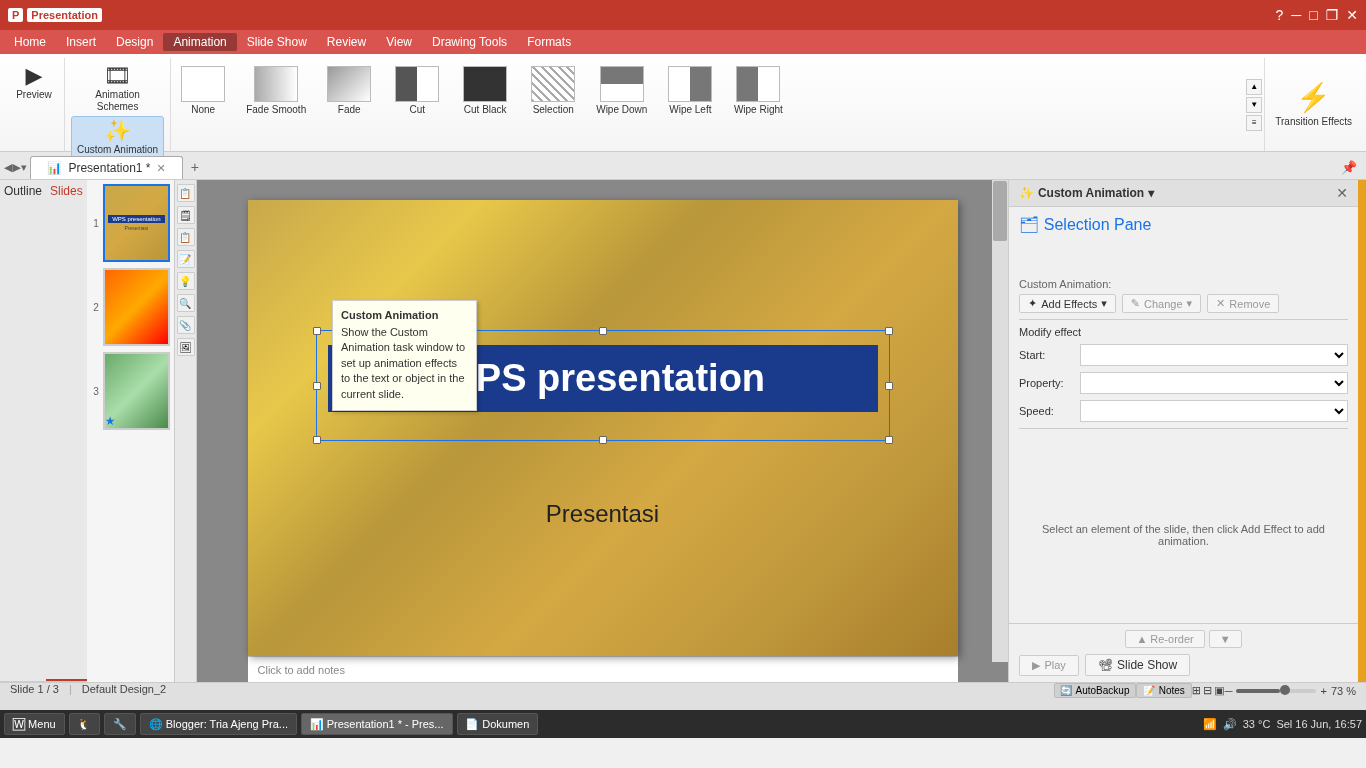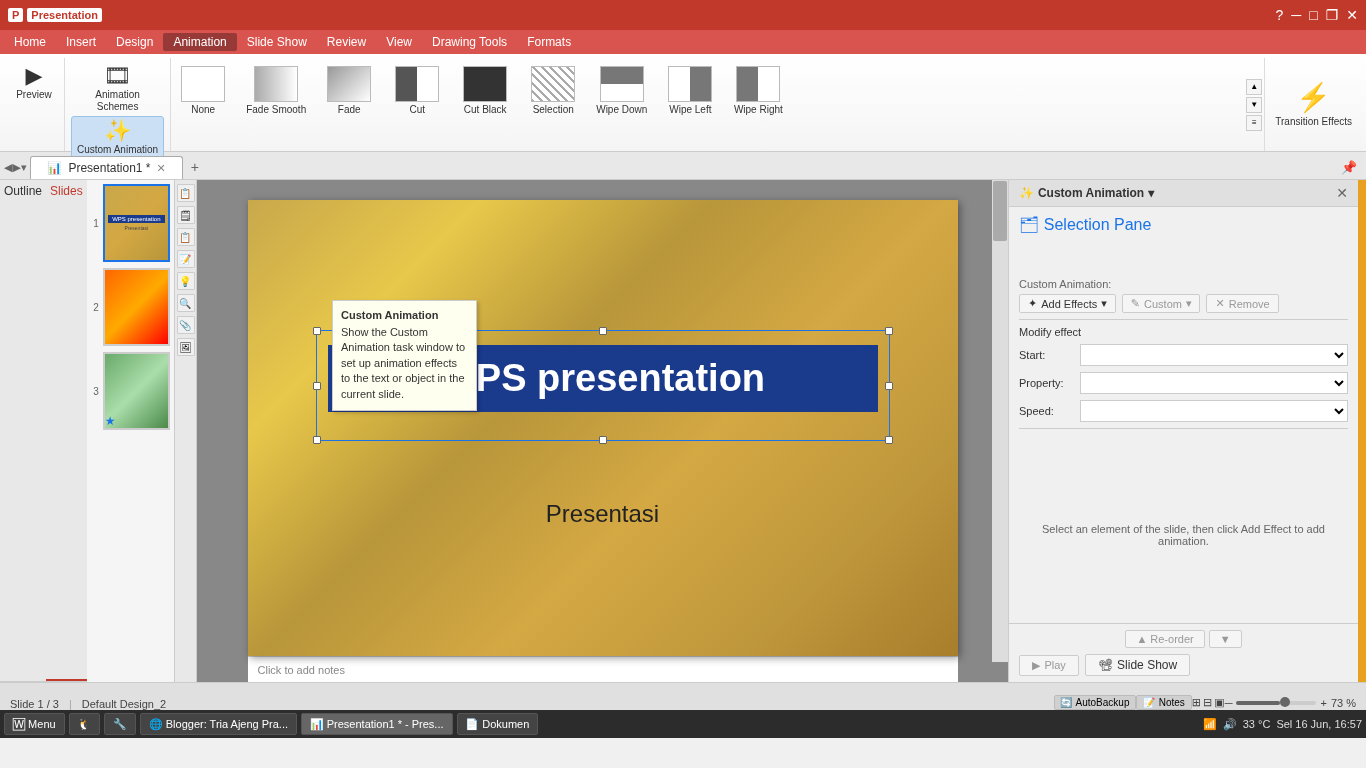--- a/index.html
+++ b/index.html
@@ -464,21 +464,21 @@
     }
     .tooltip-title { font-weight: bold; margin-bottom: 4px; }
     .tooltip-body { line-height: 1.4; }
 
     
     .status-bar {
       height: 28px;
       background: #e0e0e0;
       border-top: 1px solid #ccc;
       display: flex;
-      align-items: flex-end;
+      align-items: flex-start;
       padding: 0 10px;
       font-size: 11px;
       color: #444;
       gap: 10px;
     }
     .status-divider { color: #aaa; }
     .status-right { margin-left: auto; display: flex; align-items: center; }
     .status-btn { background: #d0d0d0; border: 1px solid #bbb; padding: 1px 6px; cursor: pointer; font-size: 10px; border-radius: 2px; }
     .zoom-control { display: flex; align-items: center; gap: 4px; }
     .zoom-slider-track { width: 80px; height: 4px; background: #ccc; position: relative; border-radius: 2px; }
@@ -769,21 +769,21 @@
       </div>
       <div class="rp-section-title">Custom Animation:</div>
       <div class="rp-row">
         <button class="rp-add-btn">
           <span>✦</span>
           <span>Add Effects</span>
           <span>▾</span>
         </button>
         <button class="rp-action-btn">
           <span>✎</span>
-          <span>Custom</span>
+          <span>Change</span>
           <span>▾</span>
         </button>
         <button class="rp-action-btn">
           <span>✕</span>
           <span>Remove</span>
         </button>
       </div>
       <hr class="rp-divider">
       <div class="rp-modify-label">Modify effect</div>
       <div class="rp-row">

